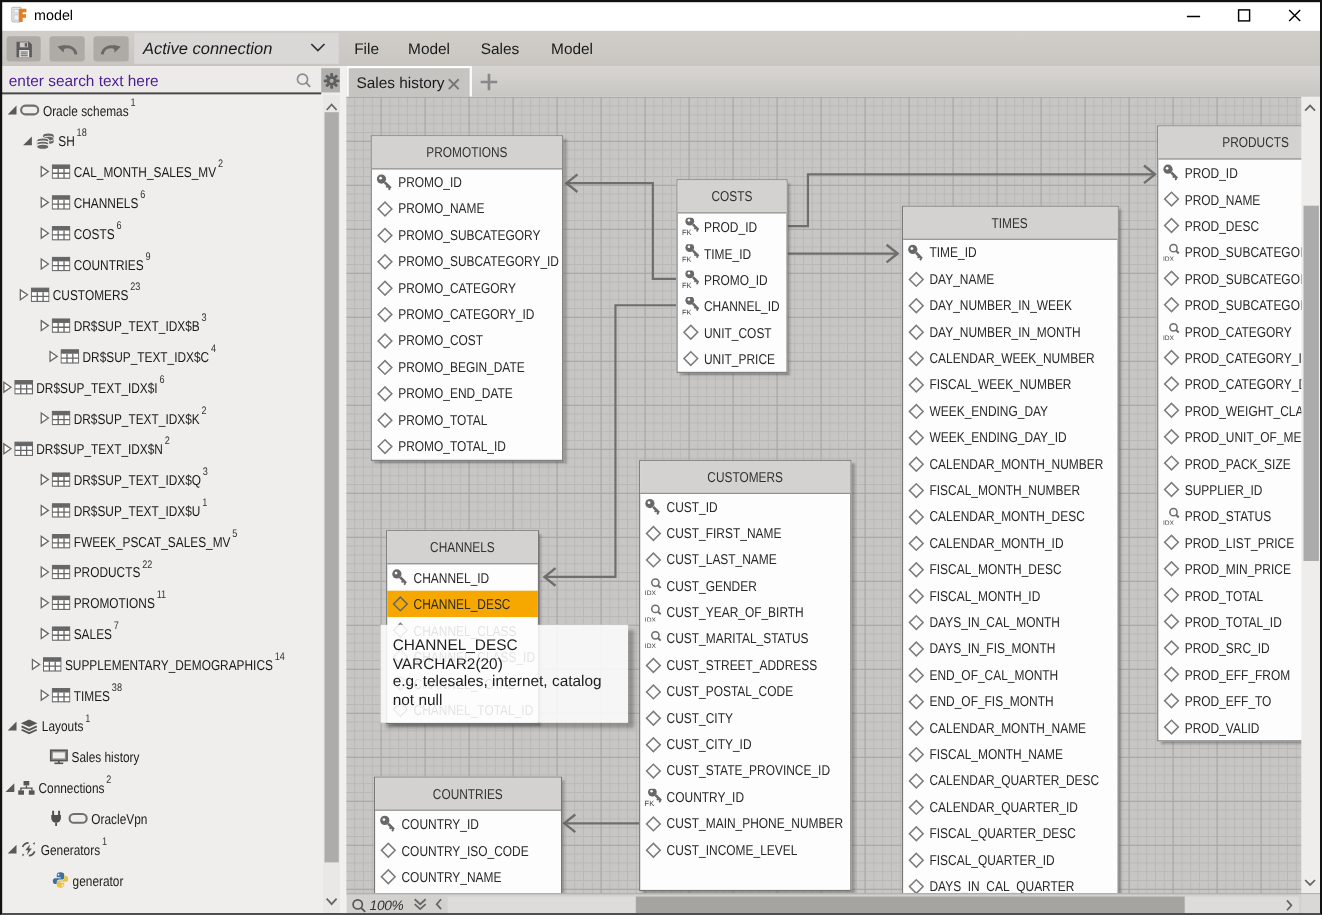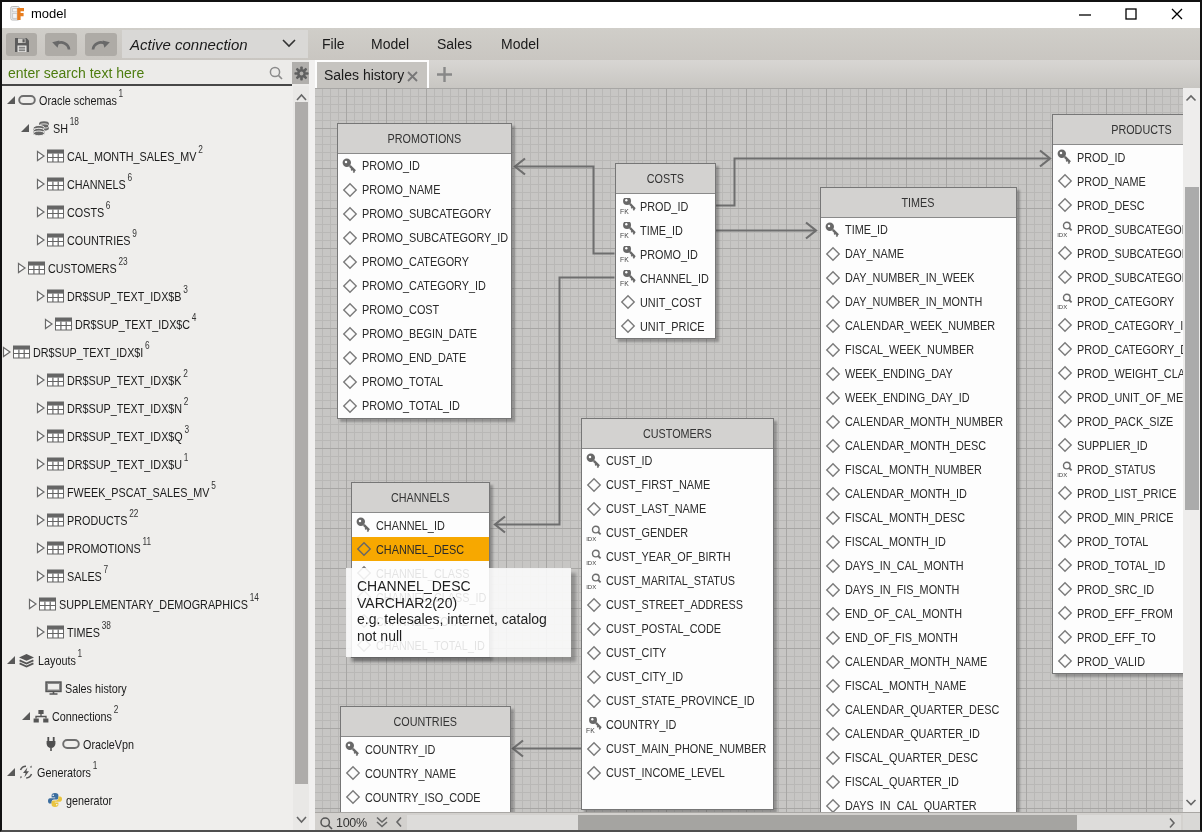--- a/index.html
+++ b/index.html
@@ -12,21 +12,21 @@
 .wbtn { position:absolute; top:0; width:14px; height:28px; }
 
 .toolband { position:absolute; left:0; top:28px; width:100%; height:32px; background:linear-gradient(#d0cec9,#c9c6c1); }
 .tbtn { position:absolute; top:5px; height:23px; background:#aeaba6; border-radius:3px; display:flex; align-items:center; justify-content:center; }
 .acbox { position:absolute; left:122px; top:2px; width:186px; height:28px; background:#d9d8d6; color:#1b1b1b; font-size:15px; font-style:italic; display:flex; align-items:center; padding-left:8px; }
 .menus { position:absolute; top:0; height:32px; font-size:14px; color:#1a1a1a; }
 .menus span { position:absolute; top:8px; }
 
 .searchrow { position:absolute; left:0; top:60px; width:315px; height:26px; background:#ecebe9; }
 .searchline { position:absolute; left:0; top:24px; width:292px; height:1.5px; background:#474747; }
-.searchrow .ph { position:absolute; left:8px; top:5px; font-size:14px; color:#4d7c0f; }
+.searchrow .ph { position:absolute; left:8px; top:5px; font-size:14px; color:#4c1d95; }
 .gearbtn { position:absolute; left:292px; top:2px; width:18px; height:22px; background:#b1afac; display:flex; align-items:center; justify-content:center; }
 
 .tabrow { position:absolute; left:315px; top:60px; width:887px; height:28px; background:linear-gradient(#d8d6d3,#c8c6c2); }
 .tab { position:absolute; left:0; top:0; width:114px; height:28px; background:#c6c4c0; border:2px solid #fdfdfd; border-bottom:none; }
 .tab .tname { position:absolute; left:7px; top:5px; font-size:14px; color:#1a1a1a; }
 
 .tree { position:absolute; left:0; top:86px; width:293px; height:746px; background:#efeeec; overflow:hidden; }
 .trw { height:28px; display:flex; align-items:center; white-space:nowrap; }
 .trw .exp { width:13px; display:flex; align-items:center; flex:none; }
 .trw .tic { display:flex; align-items:center; margin-right:3px; flex:none; }
@@ -60,21 +60,21 @@
 .tooltip { position:absolute; left:346px; top:568px; width:225px; height:89px; background:rgba(253,253,253,0.88);
   box-shadow:5px 5px 3px rgba(80,80,80,0.45); padding:10px 0 0 11px; font-size:14px; color:#1e1e1e; line-height:16.5px; }
 
 .vscroll { position:absolute; left:1183px; top:88px; width:19px; height:724px; background:#eeedec; }
 .vscroll .thumb { position:absolute; left:2px; top:99px; width:14px; height:323px; background:#ababab; }
 
 .statusbar { position:absolute; left:315px; top:812px; width:887px; height:20px; background:#d3d1ce; border-top:1px solid #a9a7a4; }
 .hs-track { position:absolute; left:92px; top:2px; width:774px; height:15px; background:#dddcda; }
 .corner { position:absolute; right:0; top:0; width:19px; height:21px; background:#d9d8d6; }
 .hs-thumb { position:absolute; left:171px; top:0px; width:499px; height:15px; background:#a5a4a1; }
-.sb-txt { position:absolute; top:2.5px; font-size:12.5px; color:#333; letter-spacing:-0.3px; }
+.sb-txt { position:absolute; top:2.5px; font-size:12.5px; color:#333; letter-spacing:-0.3px;font-style:italic; }
 .chev { stroke:#666; stroke-width:1.6; fill:none; }
 </style></head>
 <body>
 <div class="win"></div>
 
 <div class="titlebar">
   <span class="appic"><svg width="16" height="15" viewBox="0 0 16 15" style="">
         <rect x="0.8" y="0.5" width="8.5" height="13.5" rx="1.5" fill="#f4f4f4" stroke="#b9b9b9"></rect>
         <rect x="2.6" y="2.4" width="4.6" height="3.4" fill="none" stroke="#c9c9c9"></rect>
         <rect x="2.6" y="7.4" width="4.6" height="5" fill="none" stroke="#c9c9c9"></rect>
@@ -329,21 +329,21 @@
       </span>
       <span class="tic">
         <svg width="17" height="14" viewBox="0 0 17 14" style="">
           <rect x="0.5" y="1" width="16" height="12" fill="#fff" stroke="#666" stroke-width="1"></rect>
           <rect x="0.5" y="1" width="16" height="3.6" fill="#666"></rect>
           <path d="M0.5 8.5 H16.5 M5.9 4.6 V13 M11.2 4.6 V13" stroke="#666" stroke-width="1.2" fill="none"></path>
         </svg>
       </span>
       <span class="tt">DR$SUP_TEXT_IDX$K<span class="sup">2</span></span>
     </div>
-    <div class="trw" style="padding-left:34px">
+    <div class="trw" style="">
       <span class="exp">
         <svg width="12" height="14" viewBox="0 0 12 14" style="">
           <polygon points="3.5,2.5 10,7 3.5,11.5" fill="#fdfdfd" stroke="#6a6a6a" stroke-width="1.2"></polygon>
         </svg>
       </span>
       <span class="tic">
         <svg width="17" height="14" viewBox="0 0 17 14" style="">
           <rect x="0.5" y="1" width="16" height="12" fill="#fff" stroke="#666" stroke-width="1"></rect>
           <rect x="0.5" y="1" width="16" height="3.6" fill="#666"></rect>
           <path d="M0.5 8.5 H16.5 M5.9 4.6 V13 M11.2 4.6 V13" stroke="#666" stroke-width="1.2" fill="none"></path>
@@ -490,21 +490,21 @@
       <span class="exp"></span>
       <span class="tic">
         <svg width="17" height="14" viewBox="0 0 17 14" style="">
           <rect x="1" y="1" width="15" height="9.5" fill="#8a8a8a" stroke="#555" stroke-width="1.4"></rect>
           <rect x="3" y="3" width="11" height="5.5" fill="#efeeec"></rect>
           <path d="M8.5 10.5 V12.5 M4.5 13 H12.5" stroke="#555" stroke-width="1.6"></path>
         </svg>
       </span>
       <span class="tt">Sales history</span>
     </div>
-    <div class="trw" style="padding-left:20px">
+    <div class="trw" style="padding-left:3px">
       <span class="exp">
         <svg width="12" height="12" viewBox="0 0 12 12" style="">
           <polygon points="10,2 10,10 2,10" fill="#595959"></polygon>
         </svg>
       </span>
       <span class="tic">
         <svg width="16" height="15" viewBox="0 0 16 15" style="">
           <rect x="5.4" y="1" width="5.2" height="4" fill="#555"></rect>
           <path d="M8 5 V7.5 M3 9.5 V7.5 H13 V9.5" stroke="#555" stroke-width="1.3" fill="none"></path>
           <rect x="0.6" y="9.5" width="5.2" height="4" fill="#555"></rect>
@@ -832,29 +832,29 @@
           </svg>
         </span>
         <span class="tl">CALENDAR_MONTH_NUMBER</span>
       </div>
       <div class="trow">
         <span class="ti">
           <svg width="16" height="16" viewBox="0 0 16 16" style="">
             <rect x="3.6" y="3.6" width="8.8" height="8.8" fill="none" stroke="#7b7b7b" stroke-width="1.4" transform="rotate(45 8 8)"></rect>
           </svg>
         </span>
+        <span class="tl">FISCAL_MONTH_NUMBER</span>
+      </div>
+      <div class="trow">
+        <span class="ti">
+          <svg width="16" height="16" viewBox="0 0 16 16" style="">
+            <rect x="3.6" y="3.6" width="8.8" height="8.8" fill="none" stroke="#7b7b7b" stroke-width="1.4" transform="rotate(45 8 8)"></rect>
+          </svg>
+        </span>
         <span class="tl">CALENDAR_MONTH_DESC</span>
-      </div>
-      <div class="trow">
-        <span class="ti">
-          <svg width="16" height="16" viewBox="0 0 16 16" style="">
-            <rect x="3.6" y="3.6" width="8.8" height="8.8" fill="none" stroke="#7b7b7b" stroke-width="1.4" transform="rotate(45 8 8)"></rect>
-          </svg>
-        </span>
-        <span class="tl">FISCAL_MONTH_NUMBER</span>
       </div>
       <div class="trow">
         <span class="ti">
           <svg width="16" height="16" viewBox="0 0 16 16" style="">
             <rect x="3.6" y="3.6" width="8.8" height="8.8" fill="none" stroke="#7b7b7b" stroke-width="1.4" transform="rotate(45 8 8)"></rect>
           </svg>
         </span>
         <span class="tl">CALENDAR_MONTH_ID</span>
       </div>
       <div class="trow">
@@ -1352,29 +1352,29 @@
           </svg>
         </span>
         <span class="tl">COUNTRY_ID</span>
       </div>
       <div class="trow">
         <span class="ti">
           <svg width="16" height="16" viewBox="0 0 16 16" style="">
             <rect x="3.6" y="3.6" width="8.8" height="8.8" fill="none" stroke="#7b7b7b" stroke-width="1.4" transform="rotate(45 8 8)"></rect>
           </svg>
         </span>
+        <span class="tl">COUNTRY_ISO_CODE</span>
+      </div>
+      <div class="trow">
+        <span class="ti">
+          <svg width="16" height="16" viewBox="0 0 16 16" style="">
+            <rect x="3.6" y="3.6" width="8.8" height="8.8" fill="none" stroke="#7b7b7b" stroke-width="1.4" transform="rotate(45 8 8)"></rect>
+          </svg>
+        </span>
         <span class="tl">COUNTRY_NAME</span>
-      </div>
-      <div class="trow">
-        <span class="ti">
-          <svg width="16" height="16" viewBox="0 0 16 16" style="">
-            <rect x="3.6" y="3.6" width="8.8" height="8.8" fill="none" stroke="#7b7b7b" stroke-width="1.4" transform="rotate(45 8 8)"></rect>
-          </svg>
-        </span>
-        <span class="tl">COUNTRY_ISO_CODE</span>
       </div>
       <div class="trow"></div>
     </div>
   <div class="tooltip" style="left:31px;top:480px">CHANNEL_DESC<br>VARCHAR2(20)<br>e.g. telesales, internet, catalog<br>not null</div>
 </div>
 
 <div class="vscroll">
   <svg width="16" height="10" style="position:absolute;top:5px;left:0">
       <path d="M3.5 7.5 L8 3 L12.5 7.5" class="chev"></path>
     </svg>

